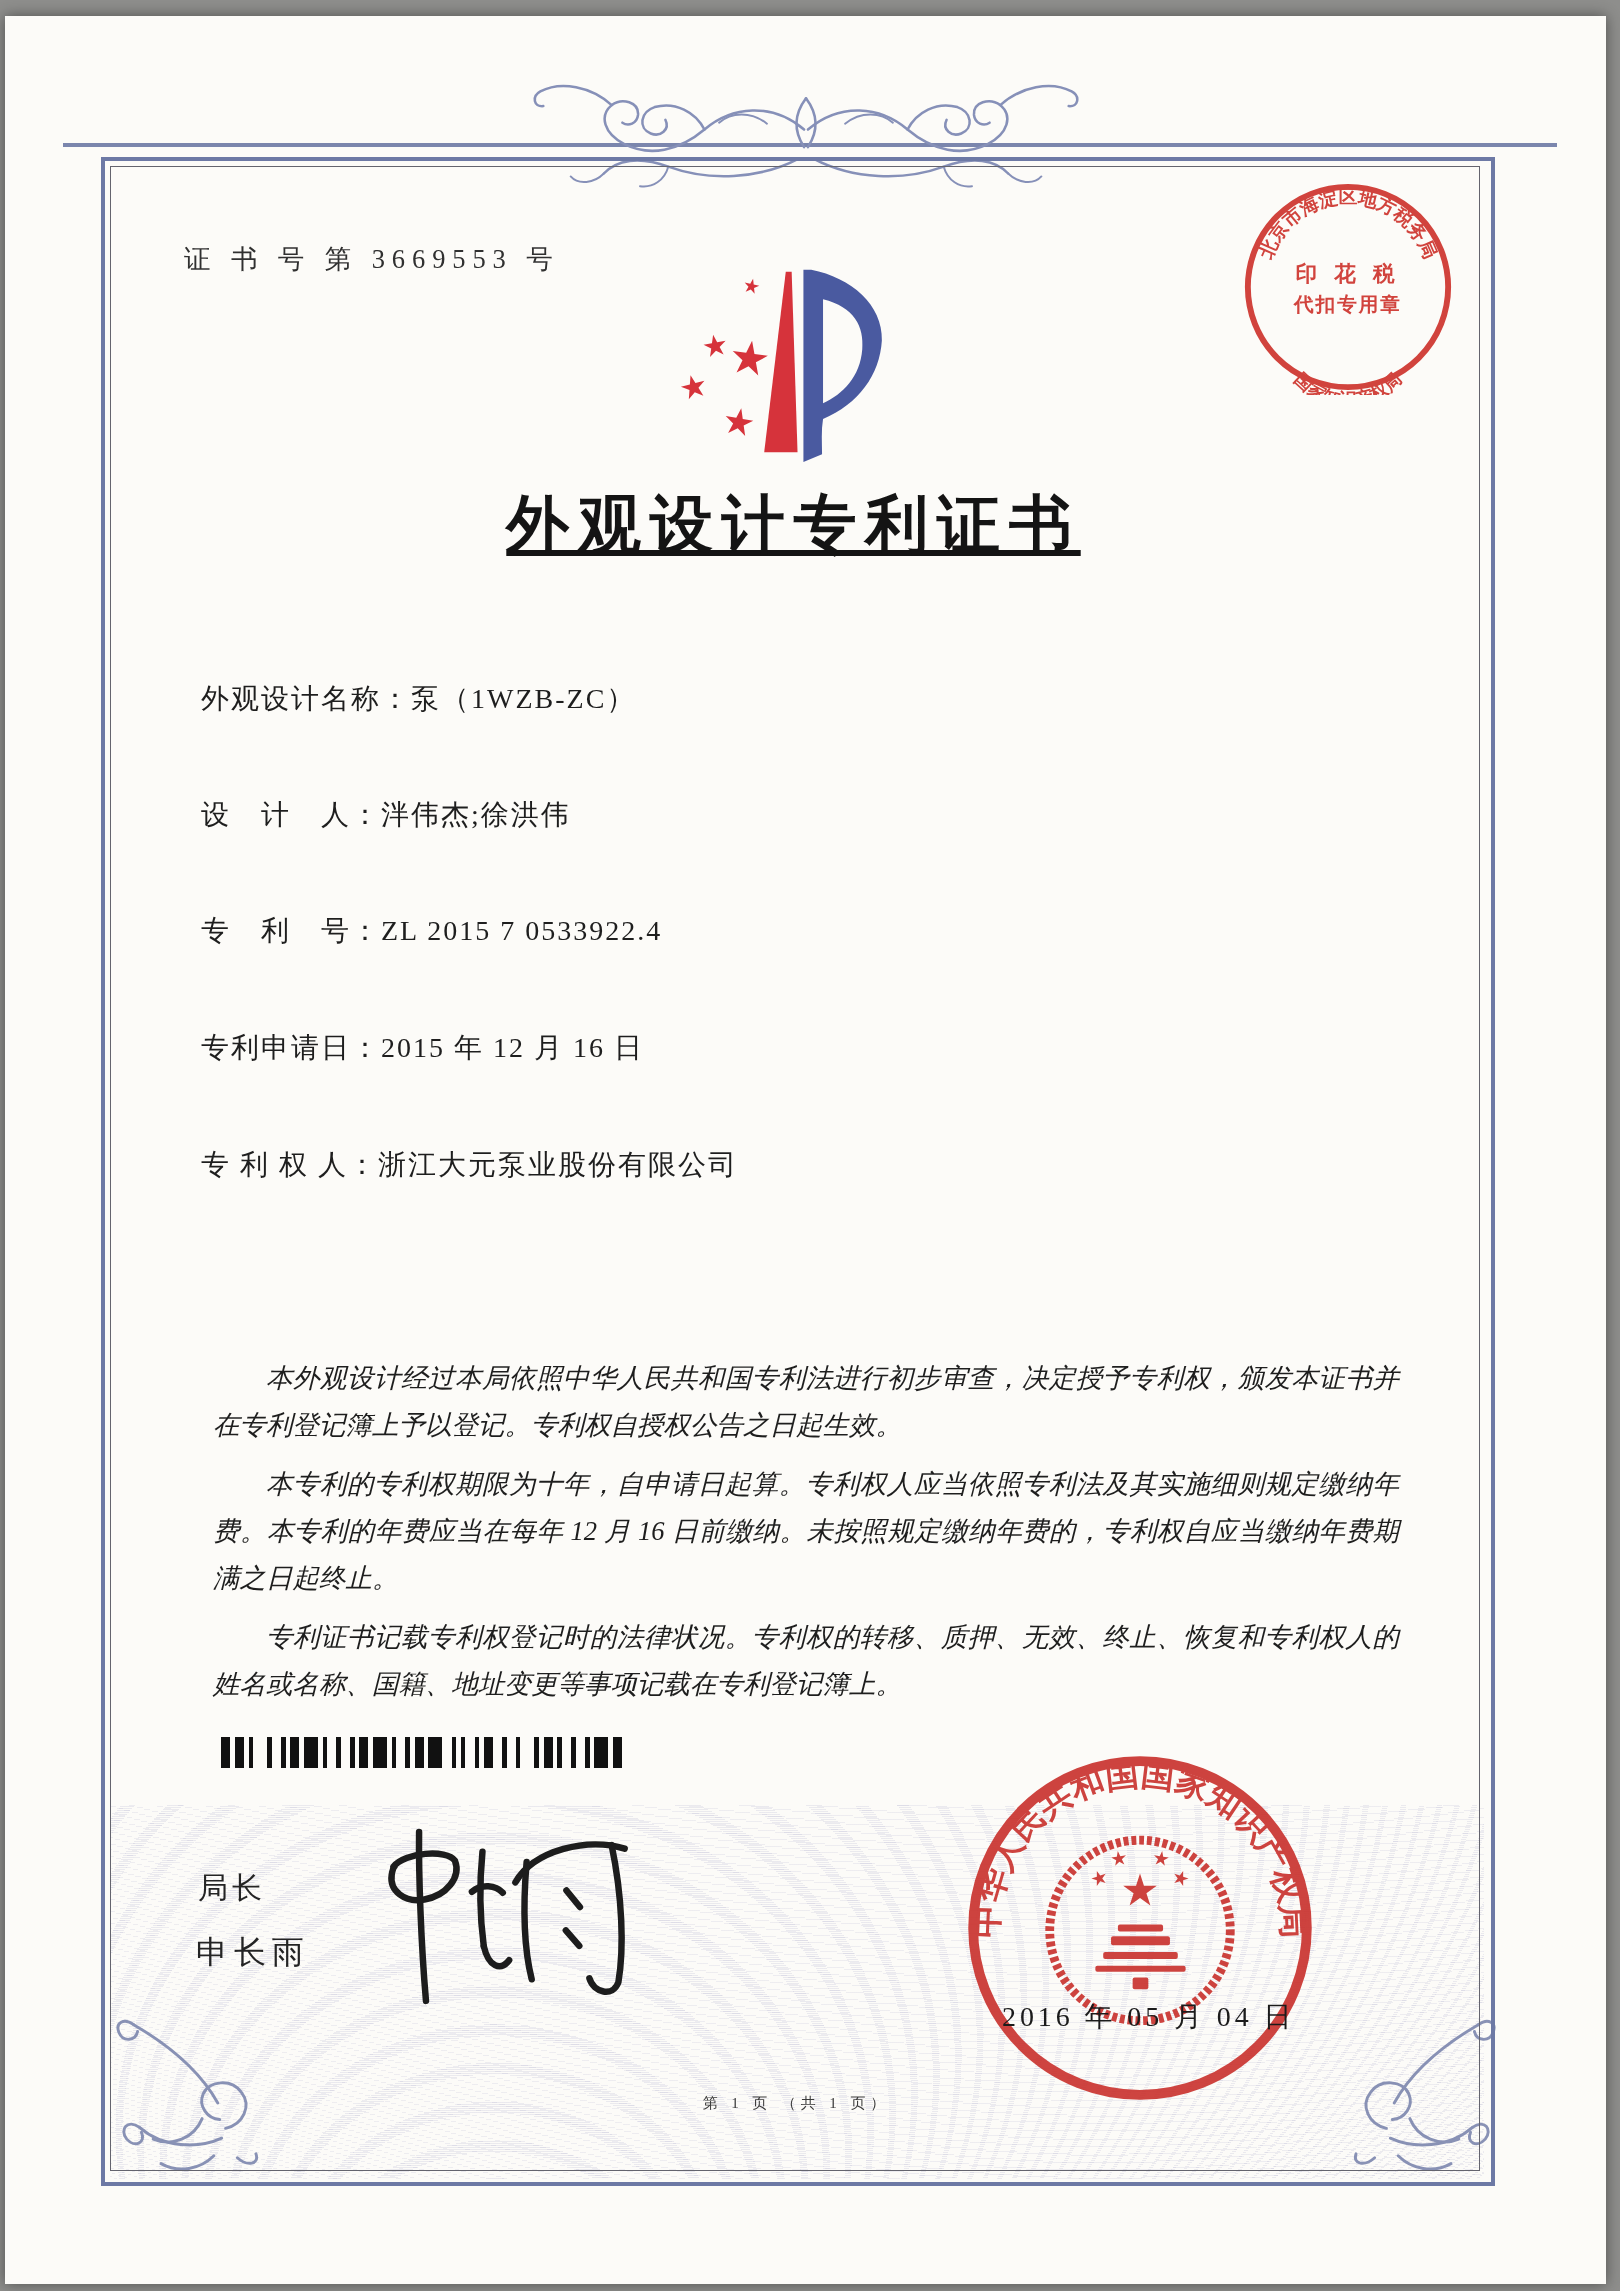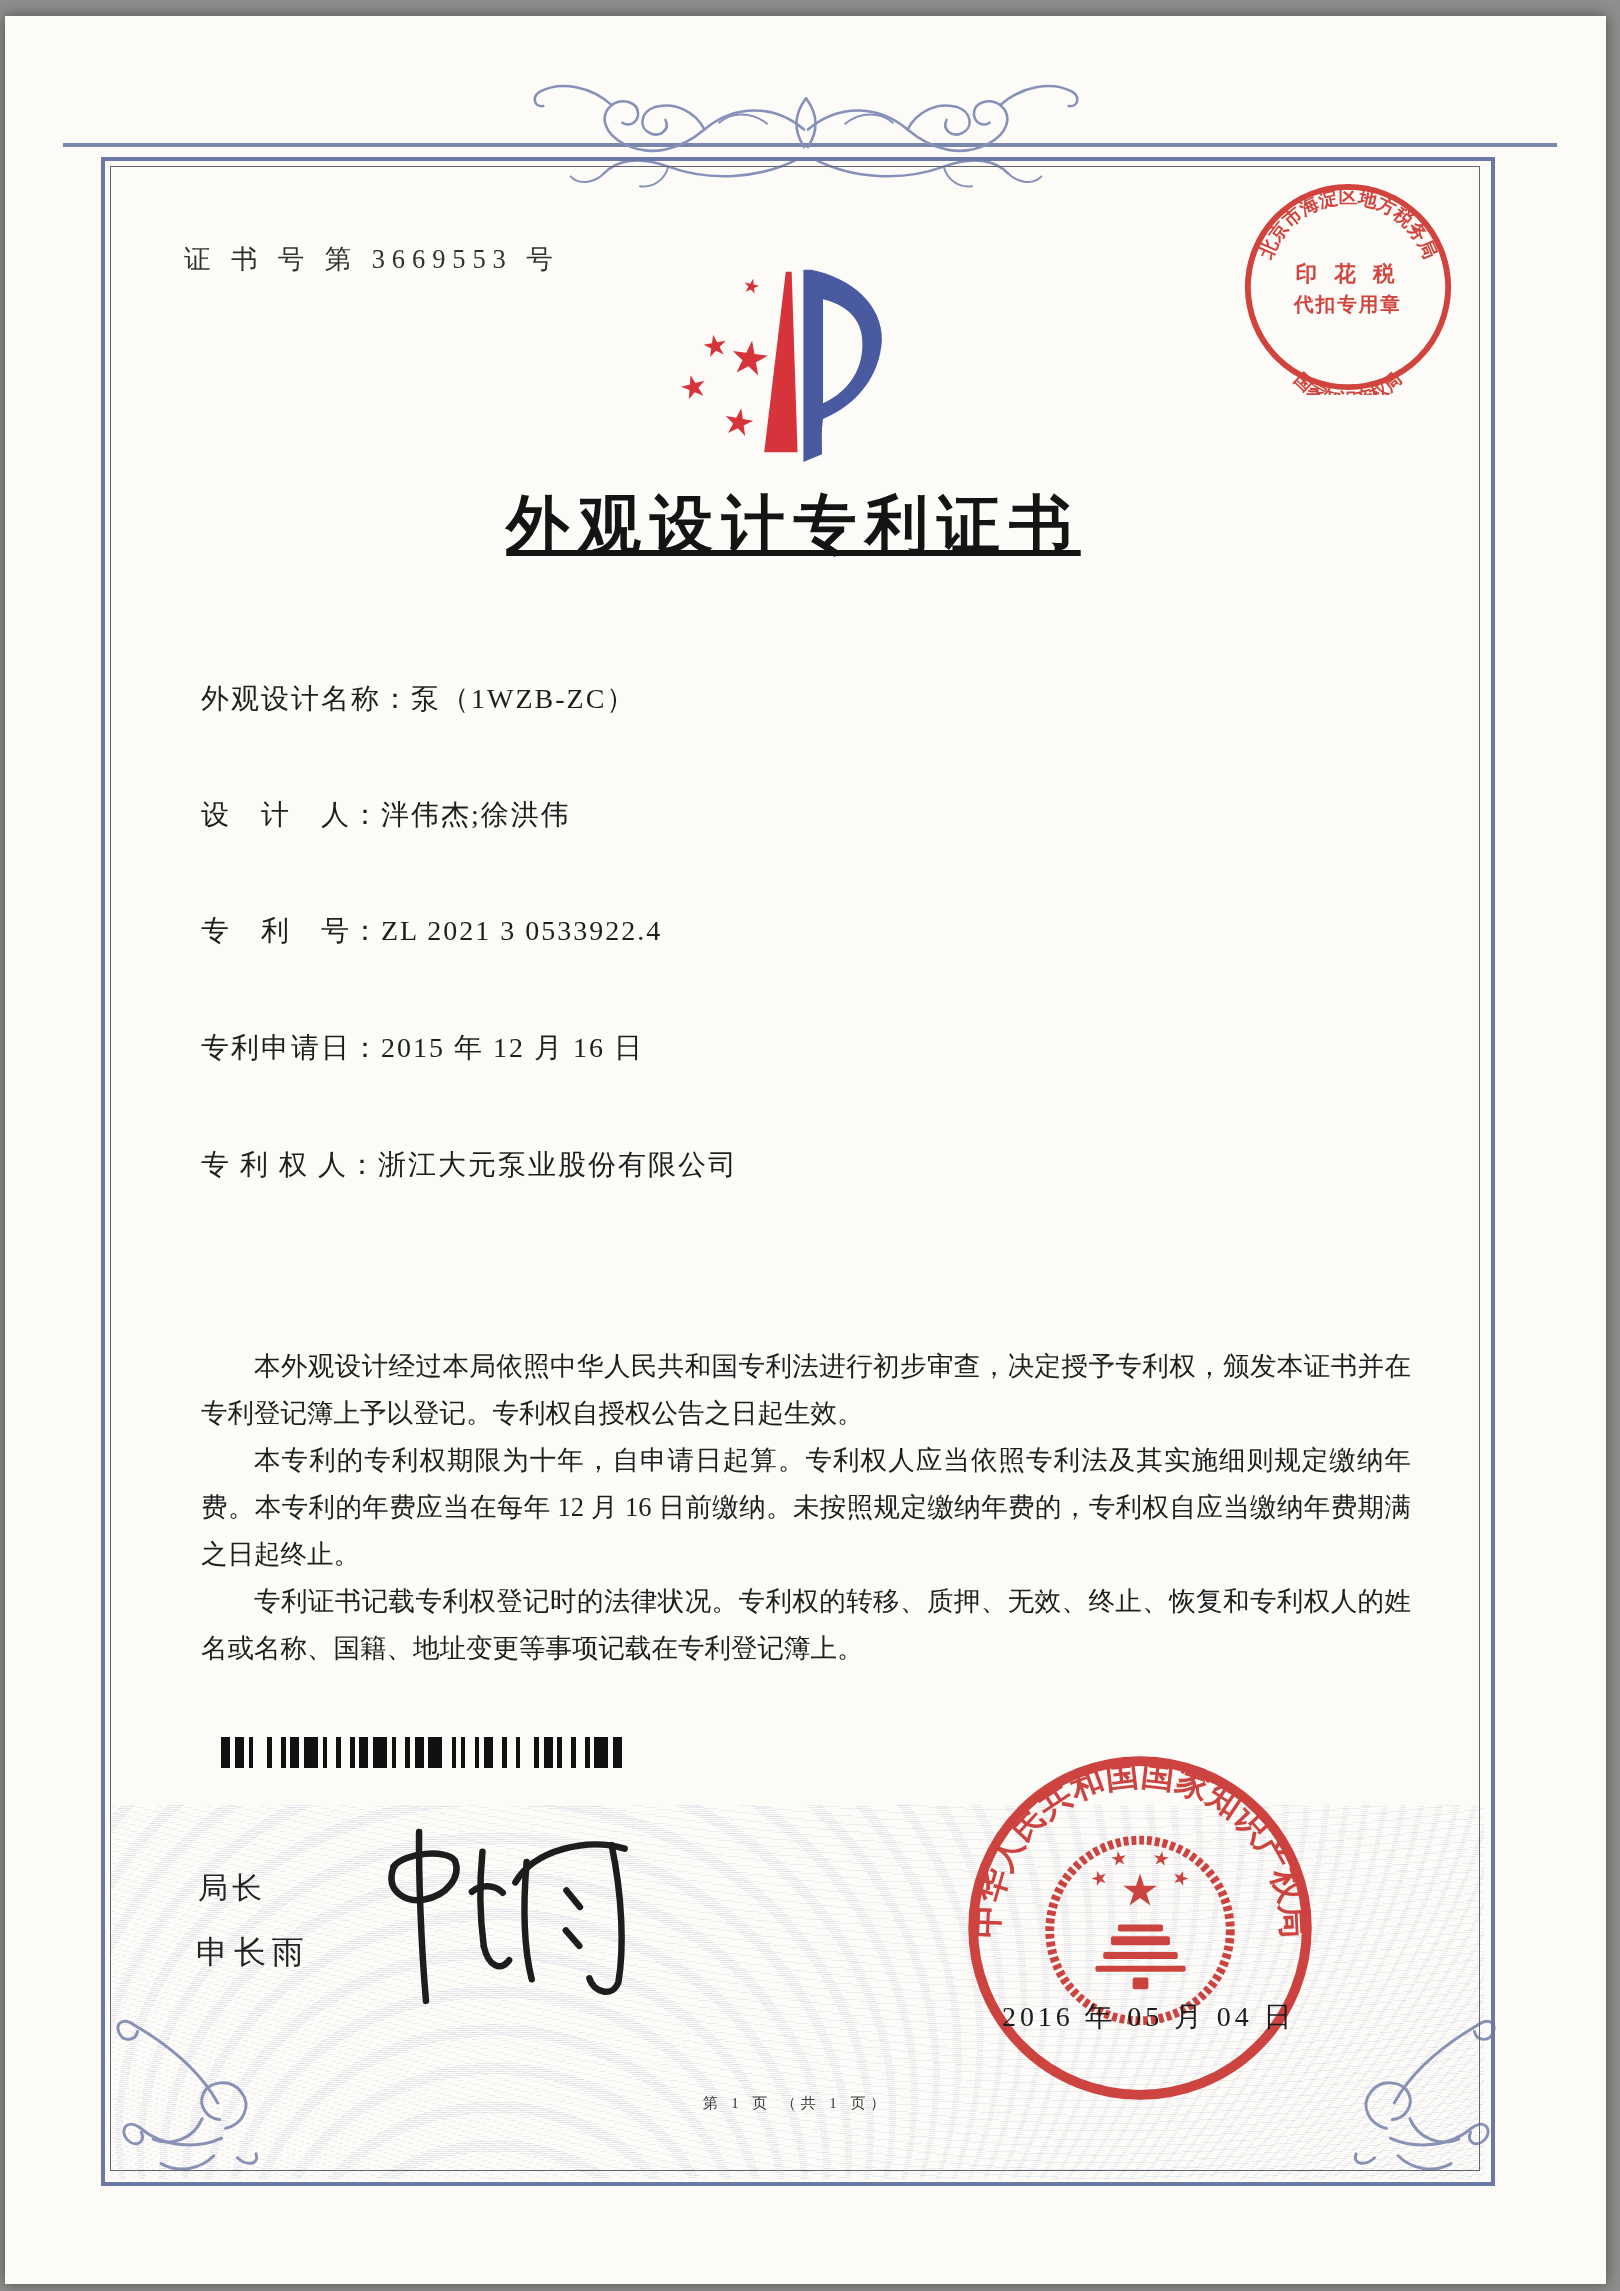--- a/index.html
+++ b/index.html
@@ -15,21 +15,21 @@
   .ornament-top{position:absolute;left:355px;top:69px;width:902px;height:125px;}
   .cert-number{position:absolute;left:184px;top:241px;font-size:26.5px;letter-spacing:6.9px;color:#303030;}
   .tax-stamp{position:absolute;left:1240px;top:179px;width:216px;height:216px;opacity:.95;}
   .logo{position:absolute;left:674px;top:258px;width:251px;height:211px;}
   .doc-title{position:absolute;left:78px;top:482px;width:1431px;text-align:center;
          font-size:63px;font-weight:bold;letter-spacing:8.8px;color:#141414;text-decoration:underline;}
   .field{position:absolute;left:201px;font-size:28px;letter-spacing:2px;color:#1e1e1e;white-space:nowrap;}
   .f0{top:680px}.f1{top:796px}.f2{top:912px}.f3{top:1029px}.f4{top:1146px}.f5{top:1261px}
   .body-text{position:absolute;left:201px;top:1343px;width:1210px;font-size:26.5px;
          line-height:47px;text-align:justify;color:#1e1e1e;}
-  .body-text p{margin:0;text-indent:2em;}
+  .body-text p{margin:12px;text-indent:2em;font-style:italic;}
   .guilloche{position:absolute;left:110px;top:1805px;width:1374px;height:374px;
      background:
        repeating-radial-gradient(130% 95% at 28% 175%, rgba(148,148,190,.17) 0 1.5px, transparent 1.5px 9.8px),
        repeating-radial-gradient(140% 100% at 72% 195%, rgba(148,148,190,.14) 0 1.5px, transparent 1.5px 11.8px);}
   .barcode{position:absolute;left:221px;top:1737px;width:406px;height:31px;display:flex;align-items:stretch;}
   .barcode .b{background:#111;height:100%;}
   .barcode .g{background:transparent;height:100%;}
   .signer-title{position:absolute;left:198px;top:1868px;font-size:30px;
          font-family:"Liberation Sans",sans-serif;color:#242424;letter-spacing:3.9px;}
   .signer-name{position:absolute;left:196px;top:1931px;font-size:32px;
@@ -96,21 +96,21 @@
       <use href="#star" transform="translate(77,103) scale(19) rotate(8)"></use>
       <use href="#star" transform="translate(20,132) scale(13) rotate(-14)"></use>
       <use href="#star" transform="translate(66,168) scale(15) rotate(10)"></use>
     </g>
   </svg>
 
   <div class="doc-title">外观设计专利证书</div>
 
   <div class="field f0"><span>外观设计名称：</span><span>泵（1WZB-ZC）</span></div>
   <div class="field f1"><span>设　计　人：</span><span>泮伟杰;徐洪伟</span></div>
-  <div class="field f2"><span>专　利　号：</span><span>ZL 2021 3 0533922.4</span></div>
+  <div class="field f2"><span>专　利　号：</span><span>ZL 2015 7 0533922.4</span></div>
   <div class="field f3"><span>专利申请日：</span><span>2015 年 12 月 16 日</span></div>
   <div class="field f4"><span>专 利 权 人：</span><span>浙江大元泵业股份有限公司</span></div>
 
   <div class="body-text">
     <p>本外观设计经过本局依照中华人民共和国专利法进行初步审查，决定授予专利权，颁发本证书并在专利登记簿上予以登记。专利权自授权公告之日起生效。</p>
     <p>本专利的专利权期限为十年，自申请日起算。专利权人应当依照专利法及其实施细则规定缴纳年费。本专利的年费应当在每年 12 月 16 日前缴纳。未按照规定缴纳年费的，专利权自应当缴纳年费期满之日起终止。</p>
     <p>专利证书记载专利权登记时的法律状况。专利权的转移、质押、无效、终止、恢复和专利权人的姓名或名称、国籍、地址变更等事项记载在专利登记簿上。</p>
   </div>
 
   <div class="barcode">

